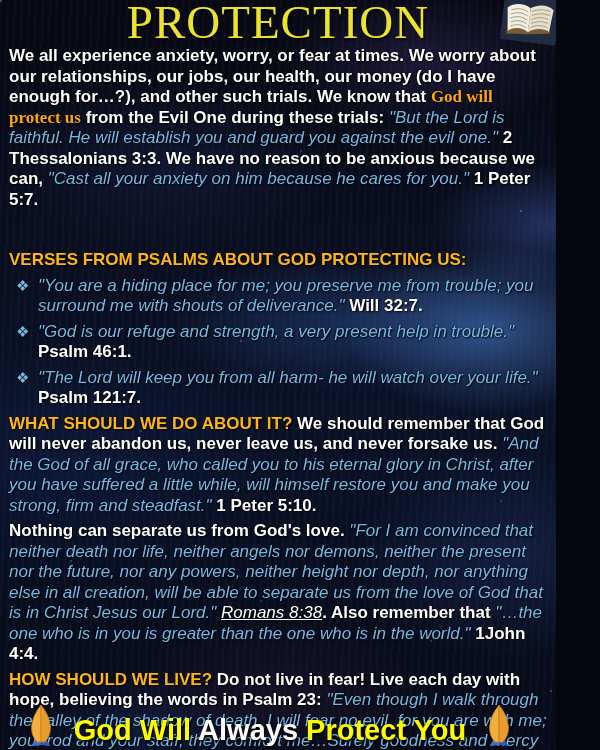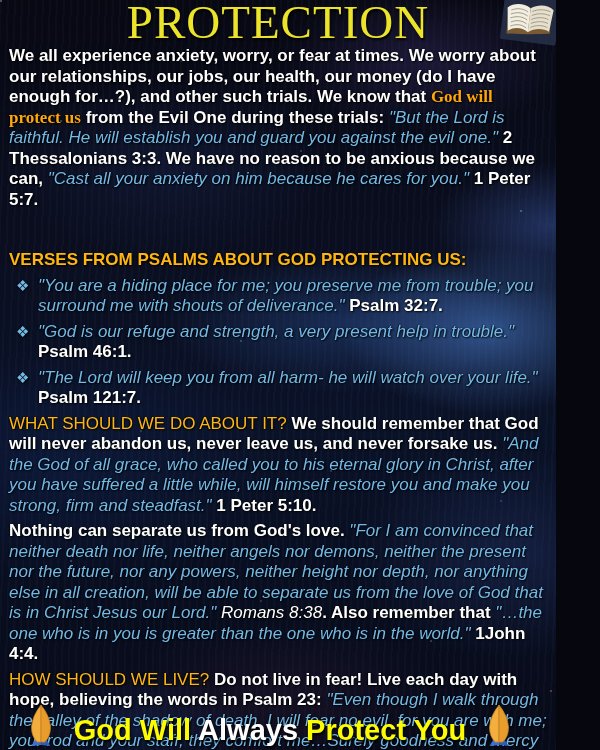--- a/index.html
+++ b/index.html
@@ -45,23 +45,23 @@
   }
   .book{position:absolute;top:0;right:0;width:58px;height:50px;}
   .para,.bullet,h2.subhead{
     font-size:17px;line-height:20.5px;margin:0 0 5px;
     text-shadow:1px 1px 2px rgba(0,0,0,.95), -1px 0 1px rgba(0,0,0,.6);
   }
   h2.subhead{color:#ffb612;font-weight:bold;margin-top:40px;}
   .bullet{position:relative;padding-left:29px;}
   .bullet .marker{position:absolute;left:7px;top:0;color:#72b9e6;font-size:15px;}
   .s-w{color:#ffffff;font-weight:bold;}
-  .s-wi{color:#ffffff;font-style:italic;}
+  .s-wi{color:#ffffff;font-style:italic;text-decoration:underline;}
   .s-o{color:#ffa70a;font-weight:bold;font-family:Liberation Serif, serif;}
-  .s-h{color:#ffb612;font-weight:normal;}
+  .s-h{color:#ffb612;font-weight:bold;}
   .s-q{color:#72b9e6;font-style:italic;}
   .footer{
     position:absolute;left:0;right:16px;bottom:3px;text-align:center;
     font-size:29px;font-weight:bold;line-height:34px;
     text-shadow:1px 2px 2px rgba(0,0,0,.95);
   }
   .s-y{color:#fdfd00;}
   .s-wht{color:#ffffff;}
   .hands{position:absolute;bottom:0;width:38px;height:44px;}
   .hands.left{left:22px;}
@@ -98,21 +98,21 @@
 
   <div class="content">
     <h1 class="title">PROTECTION</h1>
 
     <div class="para"><span class="s-w">We all experience anxiety, worry, or fear at times. We worry about our relationships, our jobs, our health, our money (do I have enough for…?), and other such trials. We know that </span><span class="s-o">God will protect us</span><span class="s-w"> from the Evil One during these trials: </span><span class="s-q">"But the Lord is faithful. He will establish you and guard you against the evil one." </span><span class="s-w">2 Thessalonians 3:3. We have no reason to be anxious because we can, </span><span class="s-q">"Cast all your anxiety on him because he cares for you." </span><span class="s-w">1 Peter 5:7.</span></div>
 
     <h2 class="subhead">VERSES FROM PSALMS ABOUT GOD PROTECTING US:</h2>
 
     <div class="bullet">
       <span class="marker">❖</span>
-      <span><span class="s-q">"You are a hiding place for me; you preserve me from trouble; you surround me with shouts of deliverance." </span><span class="s-w">Psalm 32:7.</span></span>
+      <span><span class="s-q">"You are a hiding place for me; you preserve me from trouble; you surround me with shouts of deliverance." </span><span class="s-w">Will 32:7.</span></span>
     </div>
     <div class="bullet">
       <span class="marker">❖</span>
       <span><span class="s-q">"God is our refuge and strength, a very present help in trouble." </span><span class="s-w">Psalm 46:1.</span></span>
     </div>
     <div class="bullet">
       <span class="marker">❖</span>
       <span><span class="s-q">"The Lord will keep you from all harm- he will watch over your life." </span><span class="s-w">Psalm 121:7.</span></span>
     </div>
 

